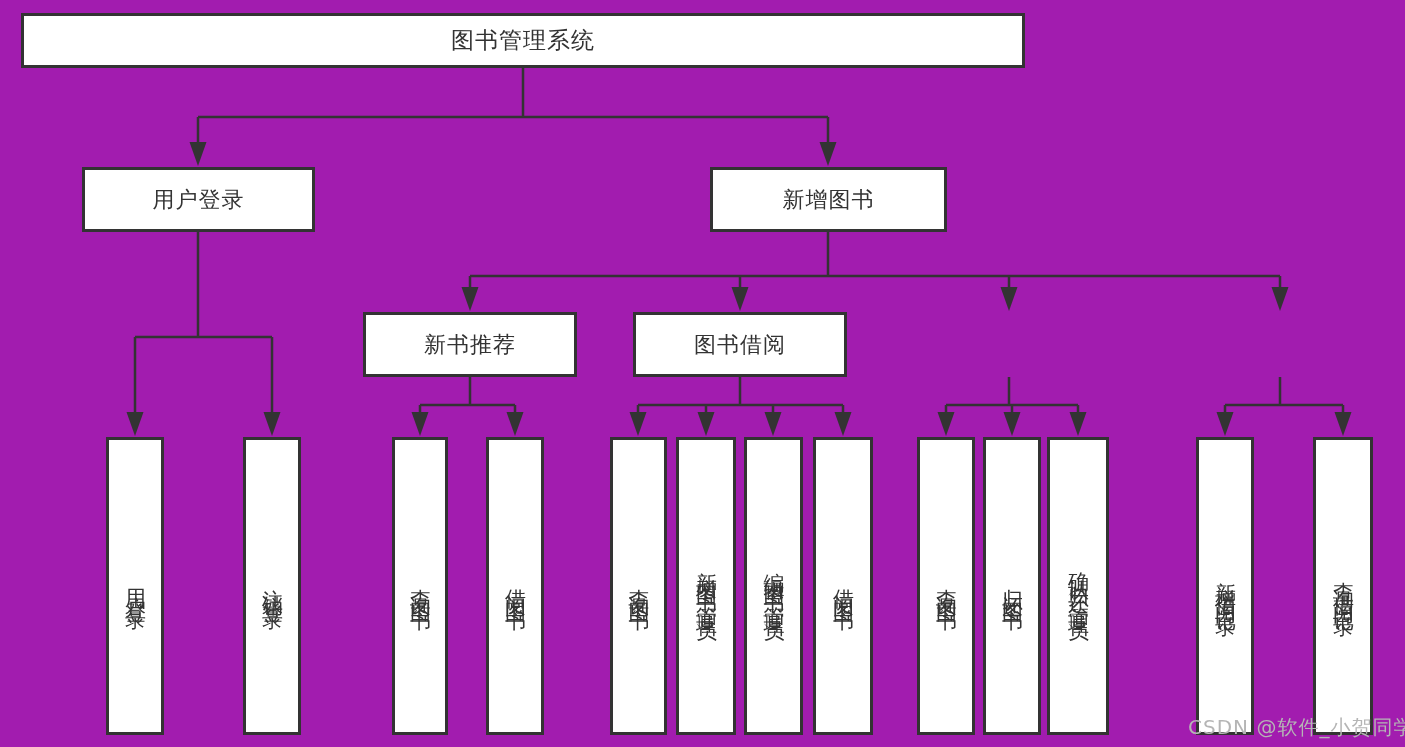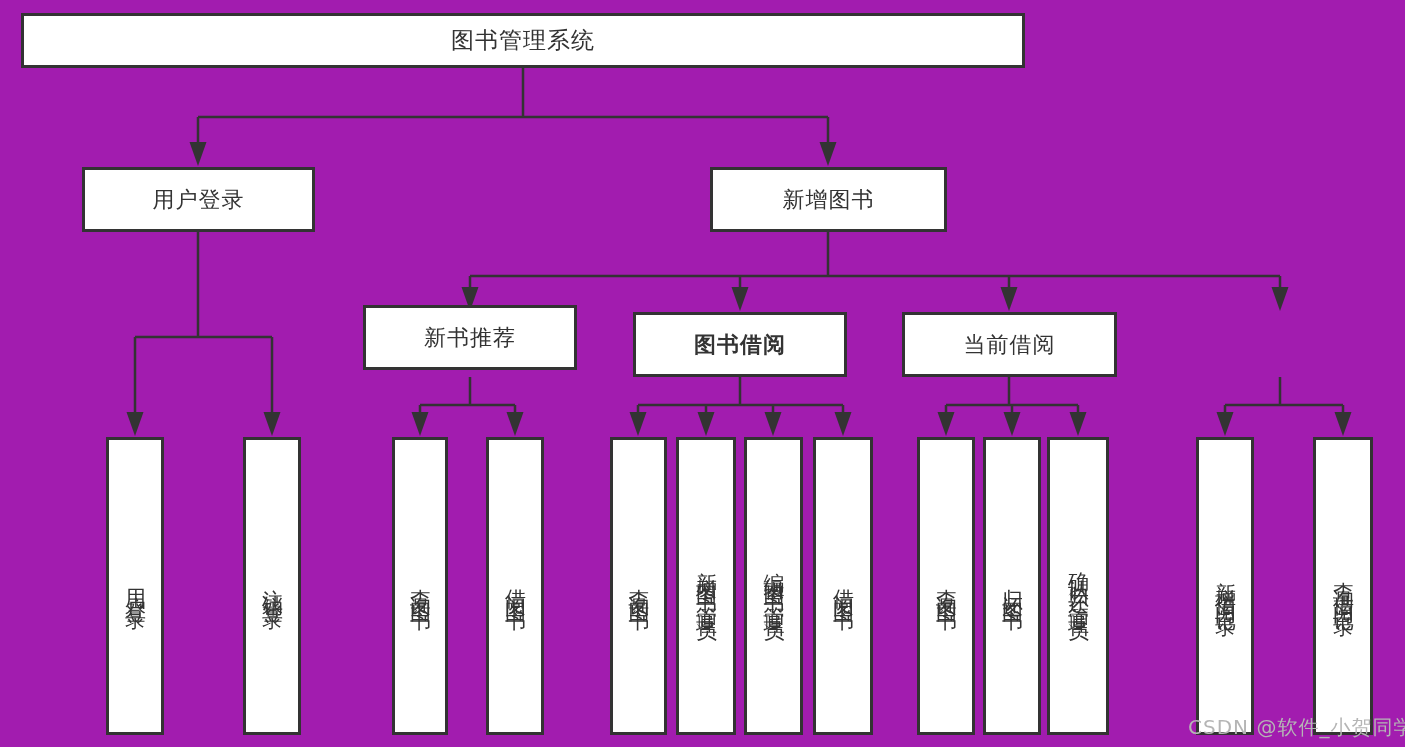--- a/index.html
+++ b/index.html
@@ -122,23 +122,22 @@
       <polygon class="arrow" points="1216.5,412 1233.5,412 1225,436"></polygon>
       <polygon class="arrow" points="1334.5,412 1351.5,412 1343,436"></polygon>
     </g>
   </svg>
 
   <div class="hbox root" style="left:21px; top:13px; width:1004px; height:55px;">图书管理系统</div>
 
   <div class="hbox" style="left:82px; top:167px; width:233px; height:65px;">用户登录</div>
   <div class="hbox" style="left:710px; top:167px; width:237px; height:65px;">新增图书</div>
 
-  <div class="hbox" style="left:363px; top:305px; width:214px; height:65px;text-align:center;">新书推荐</div>
-  <div class="hbox" style="left:633px; top:312px; width:214px; height:65px;font-weight:bold;">图书借阅</div>
-  <div class="hbox" style="left:902px; top:312px; width:215px; height:65px;">当前借阅</div>
+  <div class="hbox" style="left:363px; top:312px; width:214px; height:65px;text-align:center;">新书推荐</div>
+  <div class="hbox" style="left:633px; top:312px; width:214px; height:65px;">图书借阅</div>
 
   <div class="vbox" style="left:106px; top:437px; width:58px; height:298px;">
     <span class="vtext">用户登录</span>
   </div>
   <div class="vbox" style="left:243px; top:437px; width:58px; height:298px;">
     <span class="vtext">注销登录</span>
   </div>
 
   <div class="vbox" style="left:392px; top:437px; width:56px; height:298px;">
     <span class="vtext">查询图书</span>

